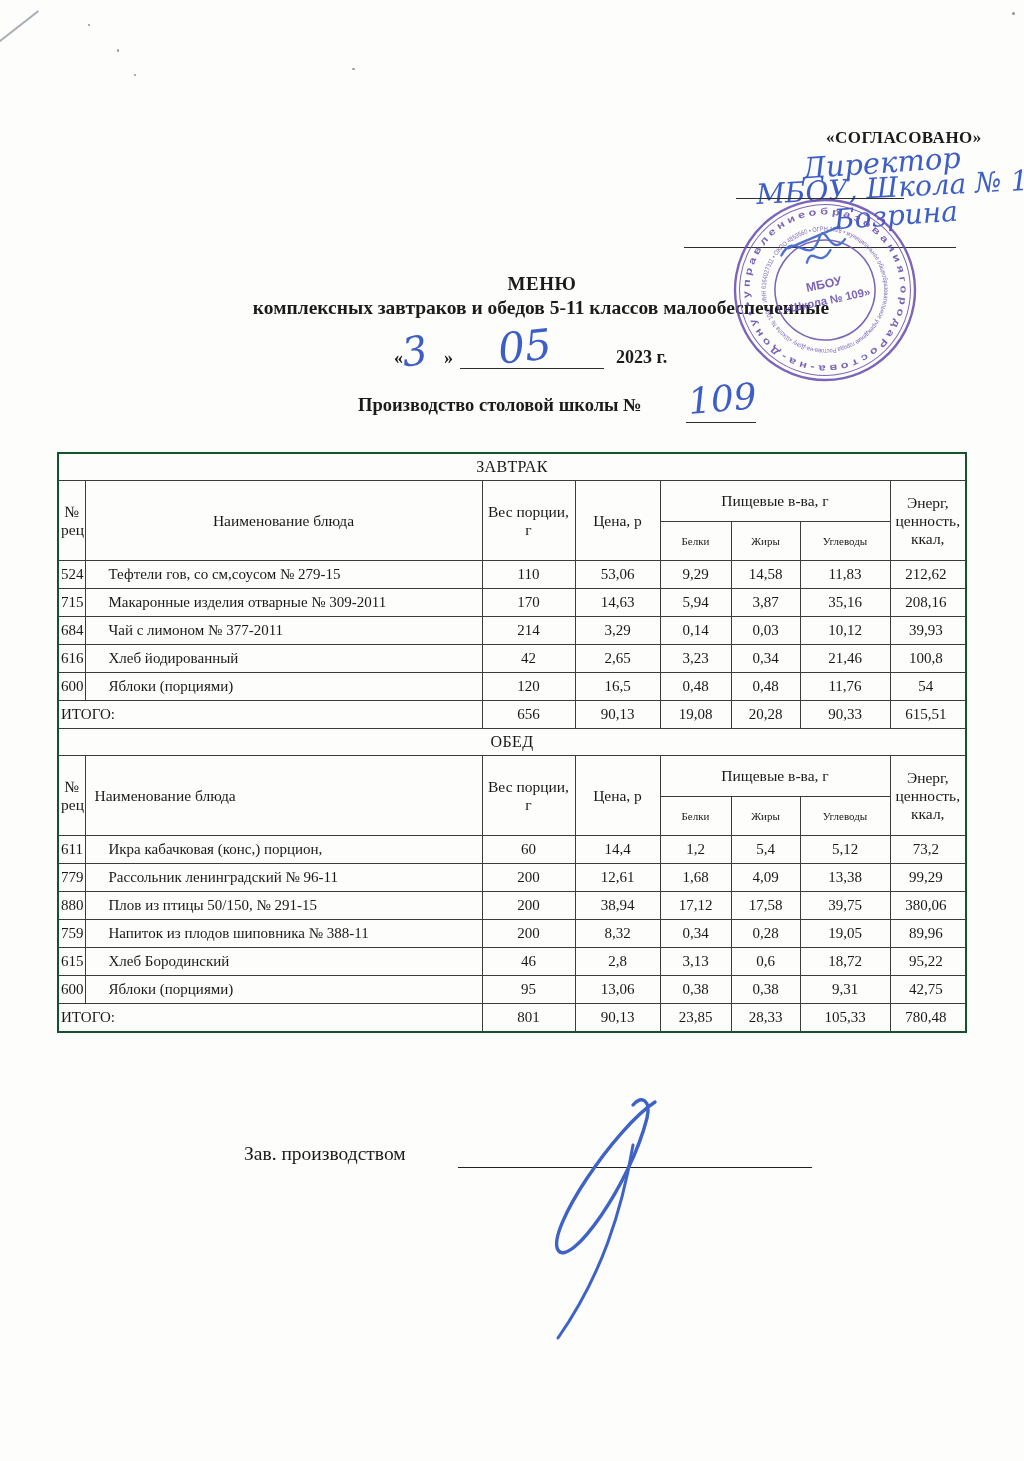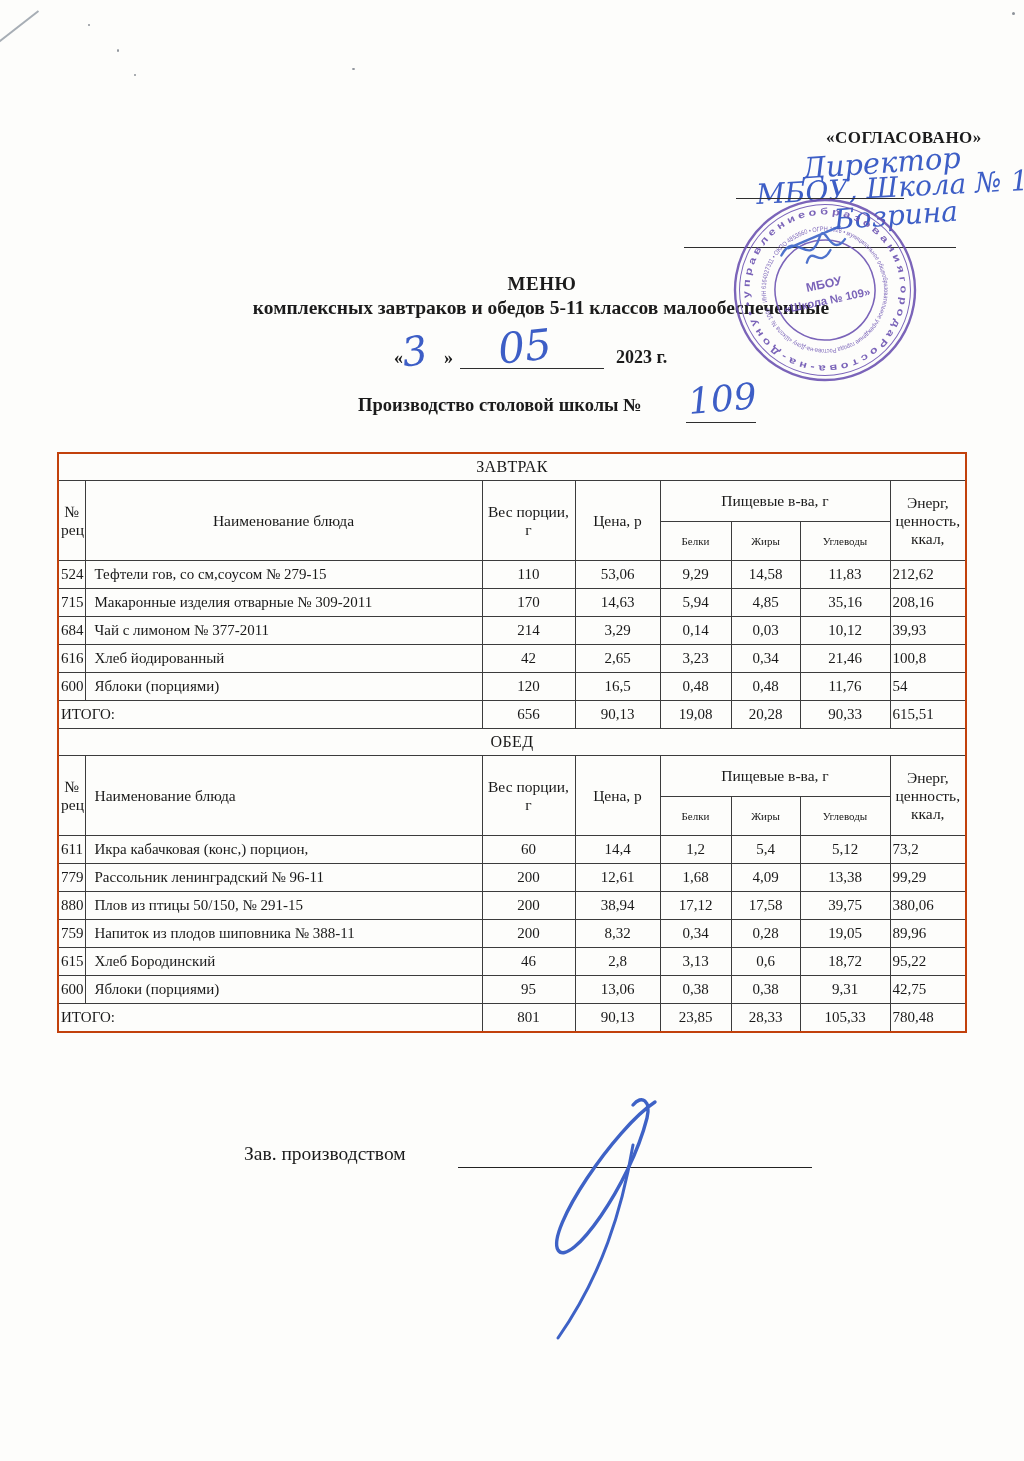--- a/index.html
+++ b/index.html
@@ -34,27 +34,27 @@
 
   
   .menu-table { position:absolute; left:57px; top:452px; width:908px;
                 border-collapse:collapse; table-layout:fixed;
                 font-family:"Liberation Serif","DejaVu Serif",serif; }
   .menu-table td, .menu-table th {
     border:1px solid #3c3c3c; padding:1px 2px; font-size:15px;
     font-weight:normal; text-align:center; vertical-align:middle;
     overflow:hidden; color:#191919;
   }
-  .menu-table { border:2px solid #c2410c; }
+  .menu-table { border:2px solid #14532d; }
   .menu-table .section-row td { height:24px; font-size:16px; letter-spacing:.4px; }
   .menu-table .hdr-row1 th { height:38px; font-size:15.5px; }
   .menu-table .hdr-row2 th { height:36px; font-size:11px; }
   .menu-table .th-name-left { text-align:left; padding-left:9px; }
-  .menu-table td.col-1 { text-align:left; padding-left:9px; }
-  .menu-table td.col-7 { text-align:left; padding-right:6px; }
+  .menu-table td.col-1 { text-align:left; padding-left:23px; }
+  .menu-table td.col-7 { text-align:center; padding-right:6px; }
   .menu-table td.cell-total-label { text-align:left; padding-right:10px; }
   .menu-table tbody.data-rows td { height:25px; }
 
   
   .stamp-svg { position:absolute; left:725px; top:190px; width:200px; height:200px; opacity:.9; }
   .sign-svg  { position:absolute; }
 
   
   .crease-tl { position:absolute; left:-8px; top:26px; width:52px; height:0;
                border-top:2px solid #a7aeb5; transform:rotate(-38deg); }
@@ -156,21 +156,21 @@
           <td class="col-5">14,58</td>
           <td class="col-6">11,83</td>
           <td class="col-7">212,62</td>
         </tr>
         <tr>
           <td class="col-0">715</td>
           <td class="col-1">Макаронные изделия отварные № 309-2011</td>
           <td class="col-2">170</td>
           <td class="col-3">14,63</td>
           <td class="col-4">5,94</td>
-          <td class="col-5">4,85</td>
+          <td class="col-5">3,87</td>
           <td class="col-6">35,16</td>
           <td class="col-7">208,16</td>
         </tr>
         <tr>
           <td class="col-0">684</td>
           <td class="col-1">Чай с лимоном № 377-2011</td>
           <td class="col-2">214</td>
           <td class="col-3">3,29</td>
           <td class="col-4">0,14</td>
           <td class="col-5">0,03</td>

